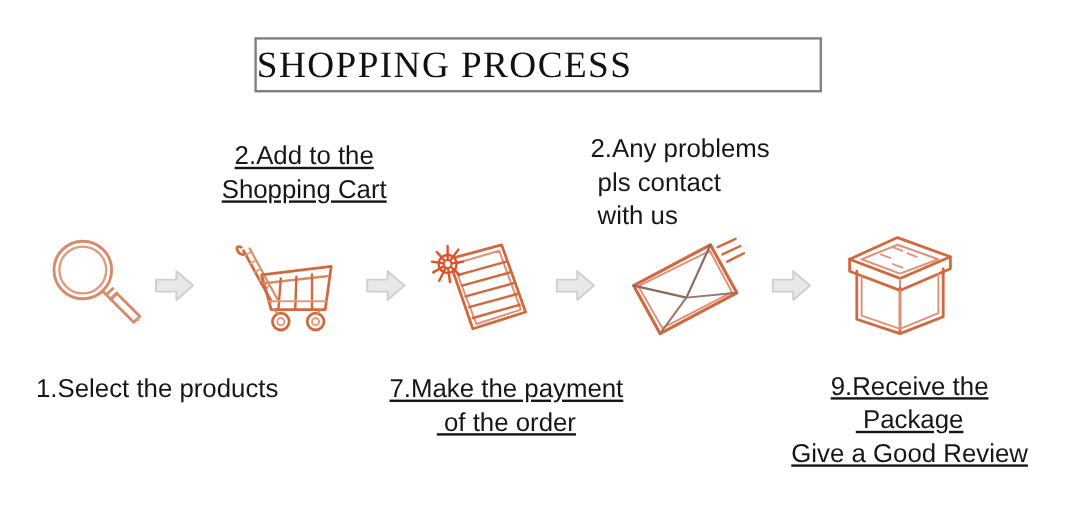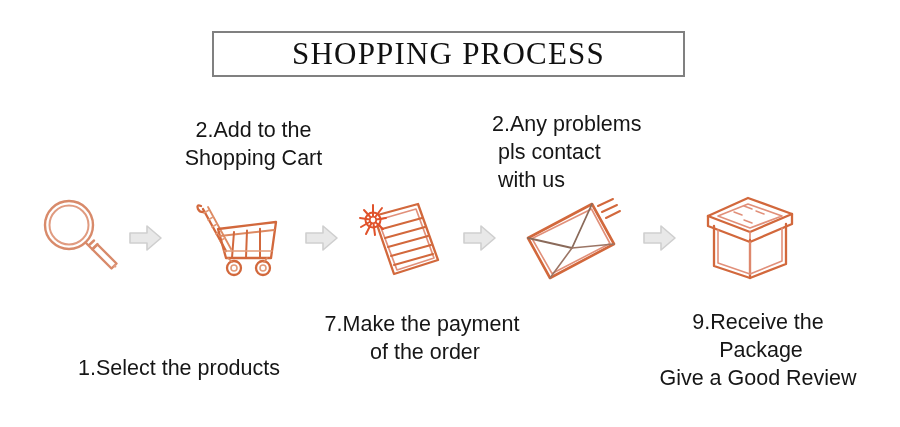--- a/index.html
+++ b/index.html
@@ -21,40 +21,40 @@
     position: absolute;
     left: 212px;
     top: 31px;
     width: 473px;
     height: 46px;
     border: 2px solid #808080;
     background: #ffffff;
     box-sizing: border-box;
     display: flex;
     align-items: center;
-    justify-content: center;
+    justify-content: flex-start;
   }
   #title-text {
     font-family: "Liberation Serif", serif;
     font-size: 31px;
     letter-spacing: 1.2px;
     color: #111111;
     white-space: nowrap;
   }
 
   
   .caption {
     position: absolute;
     font-family: "Liberation Sans", sans-serif;
     font-size: 21.5px;
     line-height: 28px;
     color: #161616;
     white-space: pre;
   }
-  .caption.center { text-align: center; }
+  .caption.center { text-align: center; text-decoration: underline; }
   .caption.left   { text-align: left; }
 
   
   #caption-step2 {
     left: 146px;
     top: 116px;
     width: 215px;
     text-align: center;
   }
   #caption-step4 {
@@ -62,22 +62,21 @@
     top: 110px;
     width: 200px;
     text-align: left;
   }
 
   
   #caption-step1 {
     left: 30px;
     top: 310px;
     width: 250px;
-    text-align: right;
-    margin-top: 44px;
+    text-align: left;
   }
   #caption-step3 {
     left: 302px;
     top: 310px;
     width: 240px;
     text-align: center;
   }
   #caption-step5 {
     left: 638px;
     top: 308px;

